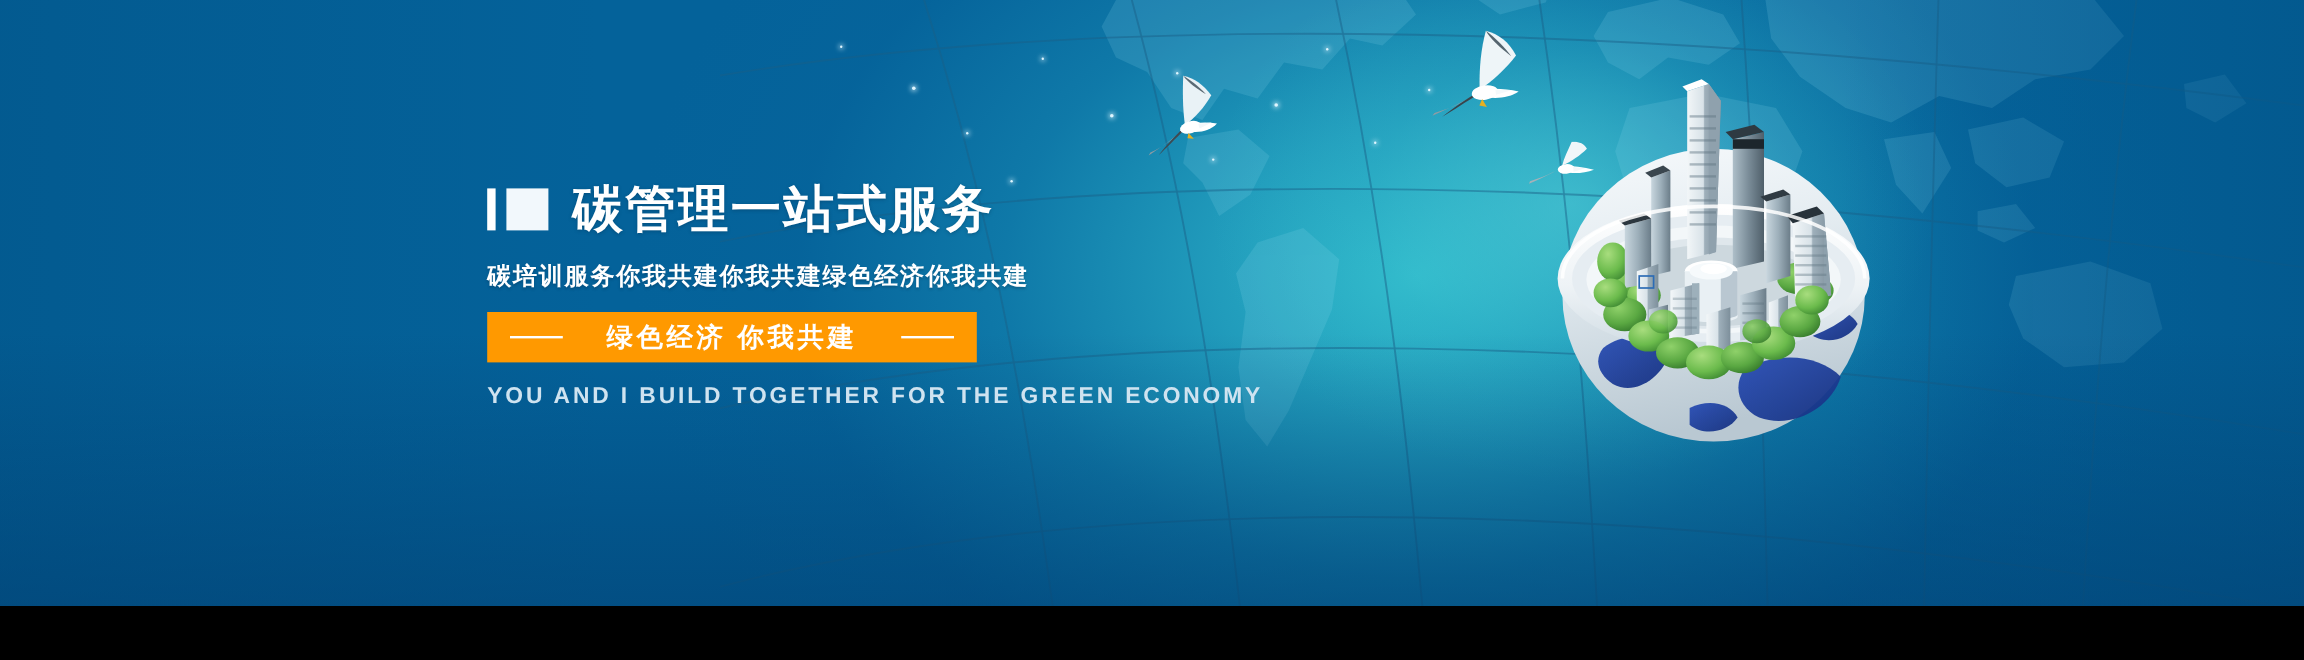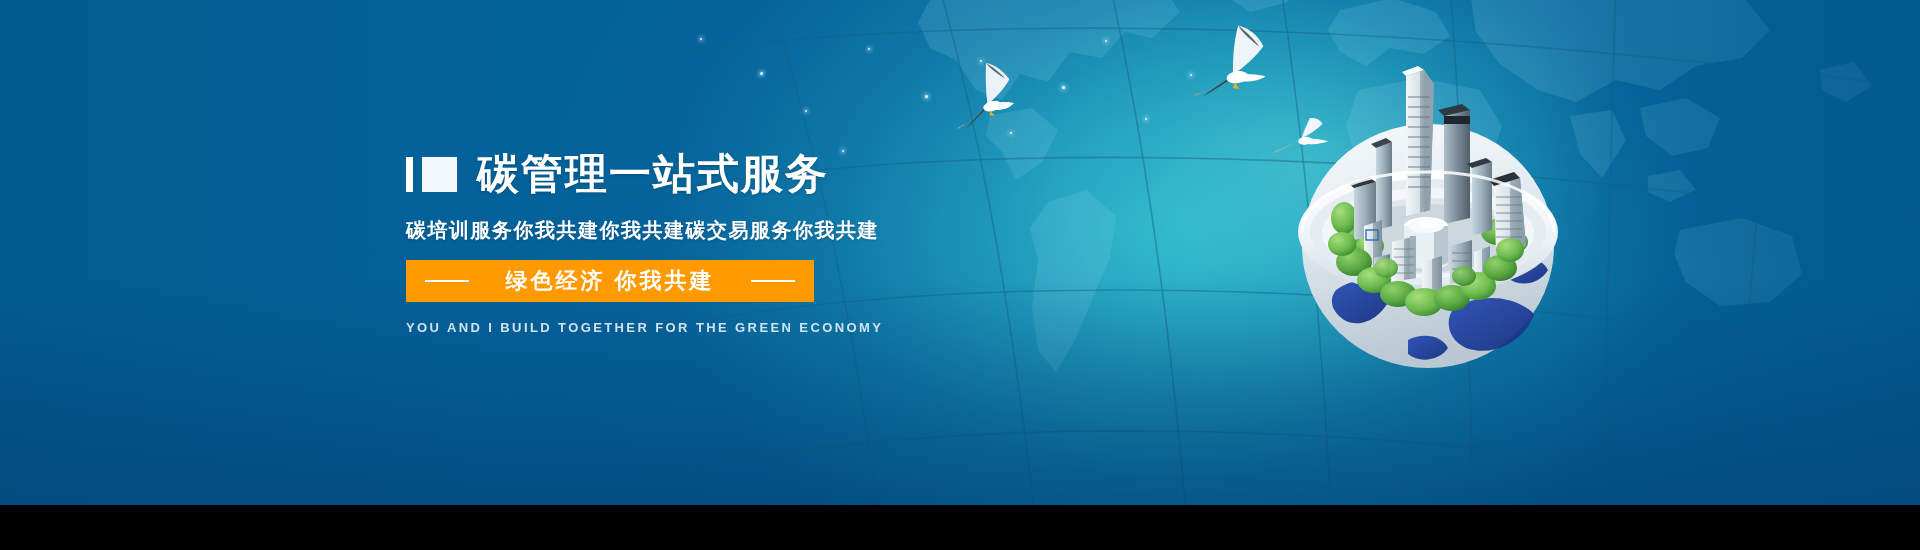--- a/index.html
+++ b/index.html
@@ -140,21 +140,21 @@
   .slogan-text {
     color: #ffffff;
     font-size: 22px;
     font-weight: 600;
     letter-spacing: 3px;
     white-space: nowrap;
   }
   .en-tagline {
     margin-top: 18px;
     color: #cfe3f0;
-    font-size: 13px;
+    font-size: 19px;
     font-weight: 600;
     letter-spacing: 2.4px;
     white-space: nowrap;
   }
 
   
   .bird { position: absolute; pointer-events: none; }
   .bird svg { display: block; width: 100%; height: 100%; }
 
   
@@ -460,21 +460,21 @@
         <span class="mark-bar"></span>
         <span class="mark-sq"></span>
       </span>
       <h1 class="main-title">碳管理一站式服务</h1>
     </div>
 
     <div class="service-list">
       <span>碳培训服务</span>
       <span>你我共建</span>
       <span>你我共建</span>
-      <span>碳交易服务</span>
+      <span>绿色经济</span>
       <span>你我共建</span>
     </div>
 
     <div class="slogan-bar">
       <span class="dash"></span>
       <span class="slogan-text">绿色经济  你我共建</span>
       <span class="dash"></span>
     </div>
 
     <div class="en-tagline">YOU AND I BUILD TOGETHER FOR THE GREEN ECONOMY</div>

